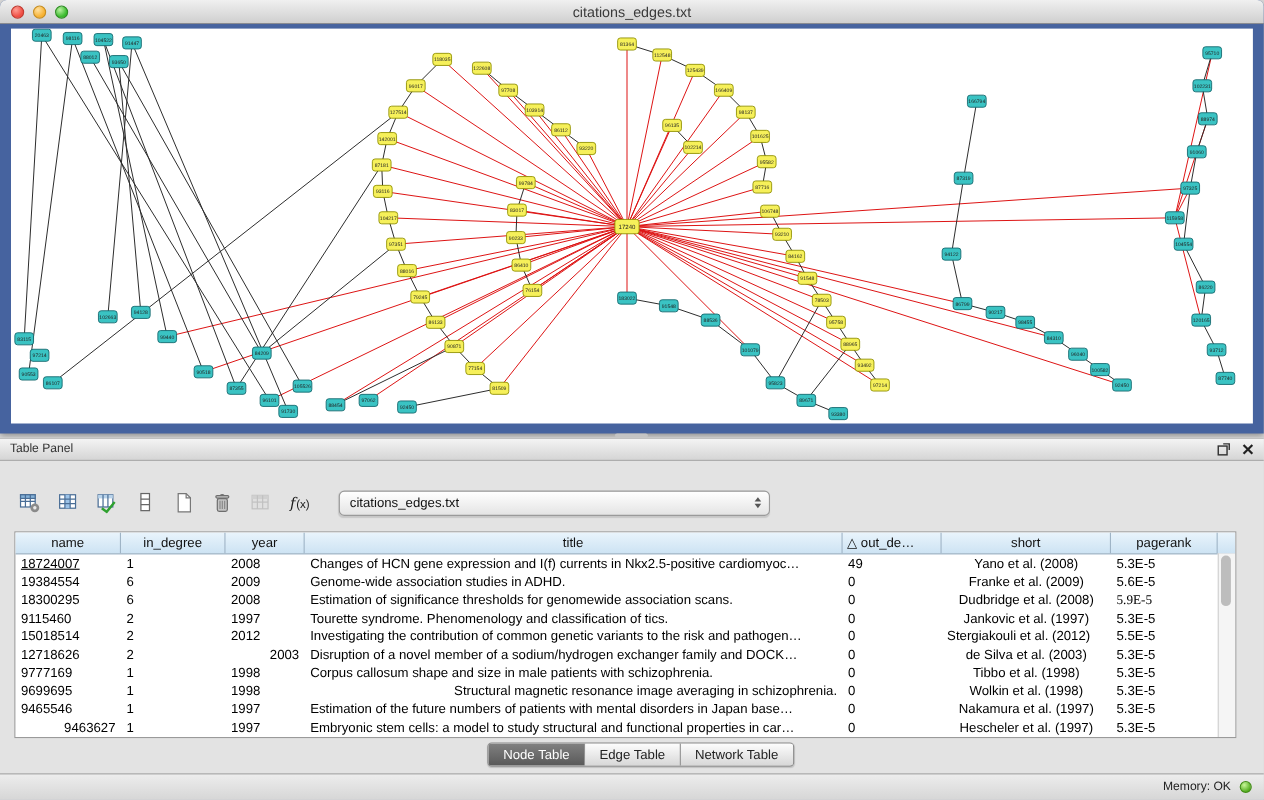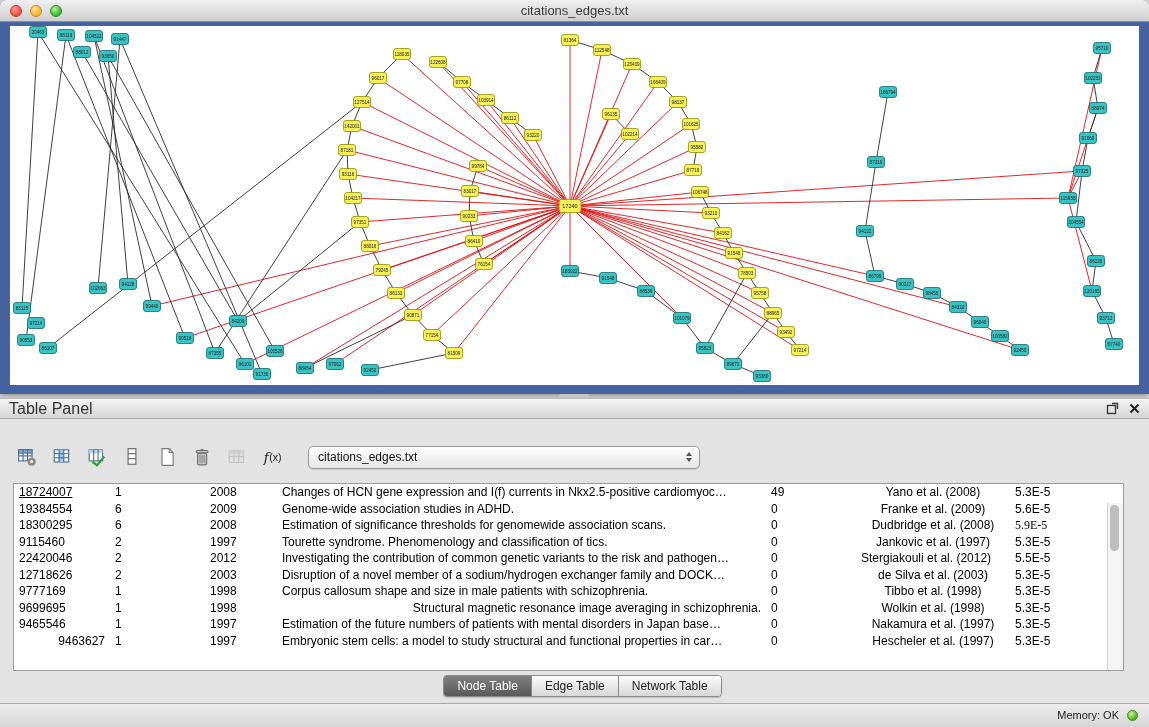--- a/index.html
+++ b/index.html
@@ -16,21 +16,21 @@
   .light.green{background:radial-gradient(circle at 35% 30%,#b9f2a1,#3cbb2f 65%);border:1px solid #2d8c22;}
   #graph-canvas{position:absolute;left:10px;top:26px;width:1129px;height:359px;background:#ffffff;}
   #graph-svg{width:100%;height:100%;display:block;}
 
   
   #panel-divider{position:absolute;left:559px;top:394px;width:30px;height:4px;background:#c4c4c4;border-radius:2px;}
 
   
   #table-panel{position:absolute;left:0;top:398px;width:1149px;height:305px;background:#e3e3e3;}
   .panel-header{position:relative;height:21px;background:linear-gradient(#f4f4f4,#d5d5d5);border-top:1px solid #bcbcbc;border-bottom:1px solid #a7a7a7;box-sizing:border-box;}
-  .panel-title{font-size:16px;color:#333;line-height:19px;padding-left:9px;}
+  .panel-title{font-size:11px;color:#333;line-height:19px;padding-left:9px;}
   .panel-header-icons{position:absolute;right:9px;top:0;height:19px;display:flex;align-items:center;gap:10px;}
   .panel-header-icons svg{display:block;}
 
   .toolbar{position:absolute;left:14px;top:44px;height:30px;display:flex;align-items:center;gap:9px;}
   .tool-btn{width:26px;height:26px;display:flex;align-items:center;justify-content:center;}
   .tool-btn svg{width:20px;height:20px;}
   .combo{width:392px;height:23px;margin-left:14px;background:linear-gradient(#ffffff,#e4e4e4);border:1px solid #9a9a9a;border-radius:5px;position:relative;font-size:12px;line-height:21px;padding-left:9px;box-sizing:border-box;color:#111;box-shadow:0 1px 1px rgba(0,0,0,.12);}
   .combo-arrows{position:absolute;right:7px;top:5px;display:flex;flex-direction:column;gap:2px;}
   .combo-arrows i{display:block;width:0;height:0;border-left:3.5px solid transparent;border-right:3.5px solid transparent;}
   .combo-arrows .up{border-bottom:4px solid #555;}
@@ -692,20 +692,29 @@
         <div class="combo" id="table-combo">
         <span>citations_edges.txt</span>
         <span class="combo-arrows">
             <i class="up"></i>
             <i class="down"></i>
           </span>
       </div>
     </div>
 
     <div class="table-wrap">
+      <div class="thead" id="thead-row">
+          <div class="th" style="width: 96px;">name</div>
+          <div class="th" style="width: 95px;">in_degree</div>
+          <div class="th" style="width: 72px;">year</div>
+          <div class="th" style="width: 489px;">title</div>
+          <div class="th" style="width: 90px; text-align: left;">△ out_de…</div>
+          <div class="th" style="width: 154px;">short</div>
+          <div class="th" style="width: 97px;">pagerank</div>
+        </div>
       <div class="tbody" id="tbody">
           <div class="tr">
             <div class="td" style="width: 96px; text-align: left; text-decoration: underline;">18724007</div>
             <div class="td" style="width: 95px; text-align: left;">1</div>
             <div class="td" style="width: 72px; text-align: left;">2008</div>
             <div class="td" style="width: 489px; text-align: left;">Changes of HCN gene expression and I(f) currents in Nkx2.5-positive cardiomyoc…</div>
             <div class="td" style="width: 90px; text-align: left;">49</div>
             <div class="td" style="width: 154px; text-align: center;">Yano et al. (2008)</div>
             <div class="td" style="width: 97px; text-align: left;">5.3E-5</div>
           </div>
@@ -730,32 +739,32 @@
           <div class="tr">
             <div class="td" style="width: 96px; text-align: left;">9115460</div>
             <div class="td" style="width: 95px; text-align: left;">2</div>
             <div class="td" style="width: 72px; text-align: left;">1997</div>
             <div class="td" style="width: 489px; text-align: left;">Tourette syndrome. Phenomenology and classification of tics.</div>
             <div class="td" style="width: 90px; text-align: left;">0</div>
             <div class="td" style="width: 154px; text-align: center;">Jankovic et al. (1997)</div>
             <div class="td" style="width: 97px; text-align: left;">5.3E-5</div>
           </div>
           <div class="tr">
-            <div class="td" style="width: 96px; text-align: left;">22420046</div>
+            <div class="td" style="width: 96px; text-align: left;">15018514</div>
             <div class="td" style="width: 95px; text-align: left;">2</div>
             <div class="td" style="width: 72px; text-align: left;">2012</div>
             <div class="td" style="width: 489px; text-align: left;">Investigating the contribution of common genetic variants to the risk and pathogen…</div>
             <div class="td" style="width: 90px; text-align: left;">0</div>
             <div class="td" style="width: 154px; text-align: left;">Stergiakouli et al. (2012)</div>
             <div class="td" style="width: 97px; text-align: left;">5.5E-5</div>
           </div>
           <div class="tr">
             <div class="td" style="width: 96px; text-align: left;">12718626</div>
             <div class="td" style="width: 95px; text-align: left;">2</div>
-            <div class="td" style="width: 72px; text-align: left;">2003</div>
+            <div class="td" style="width: 72px; text-align: right;">2003</div>
             <div class="td" style="width: 489px; text-align: left;">Disruption of a novel member of a sodium/hydrogen exchanger family and DOCK…</div>
             <div class="td" style="width: 90px; text-align: left;">0</div>
             <div class="td" style="width: 154px; text-align: center;">de Silva et al. (2003)</div>
             <div class="td" style="width: 97px; text-align: left;">5.3E-5</div>
           </div>
           <div class="tr">
             <div class="td" style="width: 96px; text-align: left;">9777169</div>
             <div class="td" style="width: 95px; text-align: left;">1</div>
             <div class="td" style="width: 72px; text-align: left;">1998</div>
             <div class="td" style="width: 489px; text-align: left;">Corpus callosum shape and size in male patients with schizophrenia.</div>

